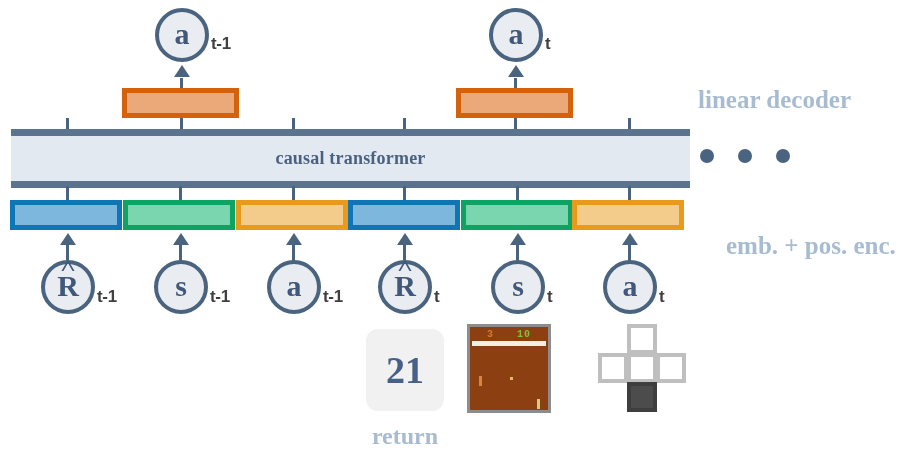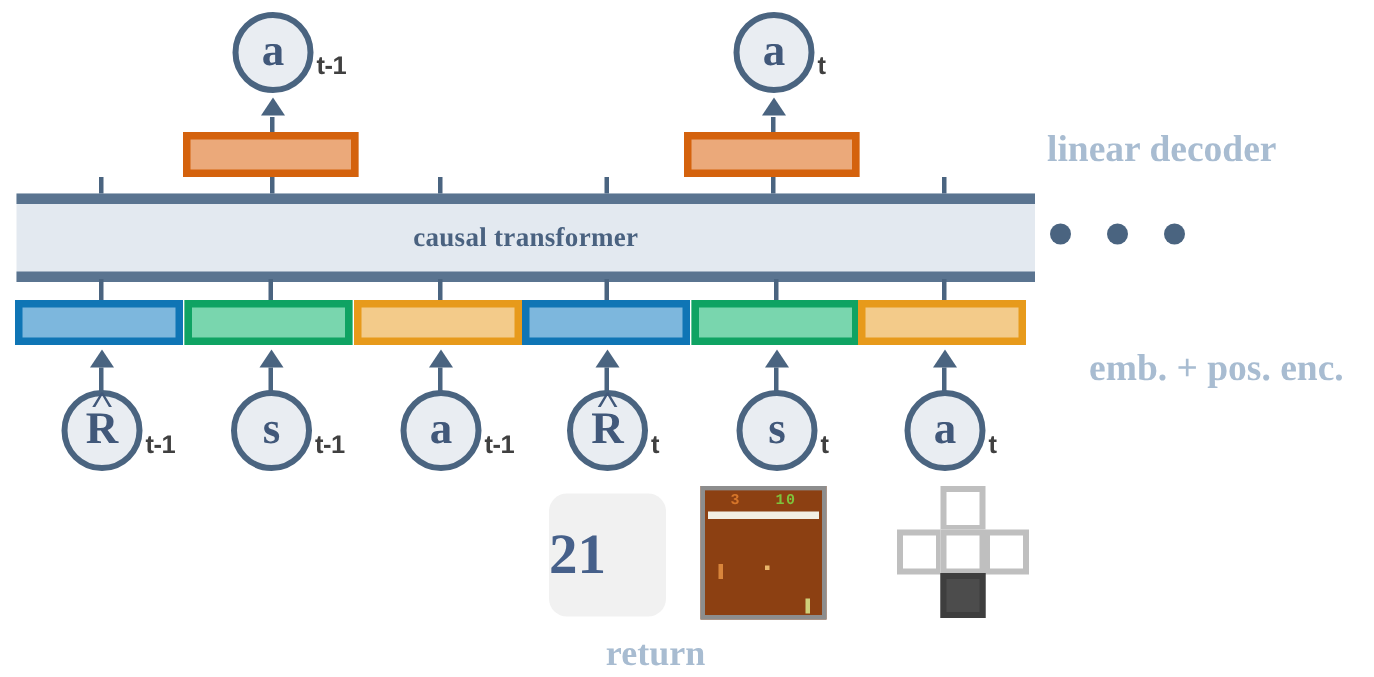--- a/index.html
+++ b/index.html
@@ -170,20 +170,21 @@
   #return-tile {
     position: absolute;
     left: 366px;
     top: 329px;
     width: 78px;
     height: 82px;
     background: #f1f1f1;
     border-radius: 12px;
     display: flex;
     align-items: center;
+    justify-content: center;
   }
   #return-value {
     color: #46608a;
     font-size: 38px;
     font-weight: bold;
     font-family: "Liberation Serif", "DejaVu Serif", serif;
   }
 
   
   #state-tile {
@@ -378,21 +379,21 @@
     <span class="dot" style="left:0px;"></span>
     <span class="dot" style="left:38px;"></span>
     <span class="dot" style="left:76px;"></span>
   </div>
 
   <div class="side-label" style="left:726px; top:200px;margin-top:32px;">emb. + pos. enc.</div>
 
   <div id="return-tile">
     <span id="return-value">21</span>
   </div>
-  <div class="thumb-caption" style="left:366px; width:78px;margin-left:32px;">return</div>
+  <div class="thumb-caption" style="left:366px; width:78px;">return</div>
 
   <div id="state-tile">
     <div id="state-screen">
       <div class="pong-hud">
         <span class="pong-score" id="pong-score-left">3</span>
         <span class="pong-score" id="pong-score-right">10</span>
       </div>
       <div id="pong-divider"></div>
       <div id="pong-paddle-left"></div>
       <div id="pong-ball"></div>

